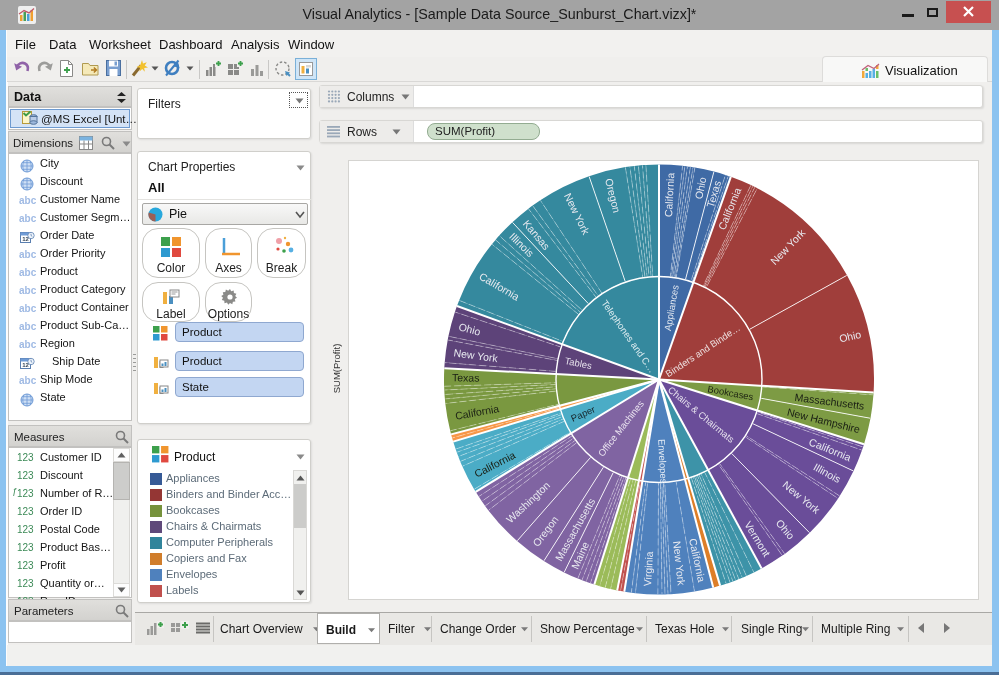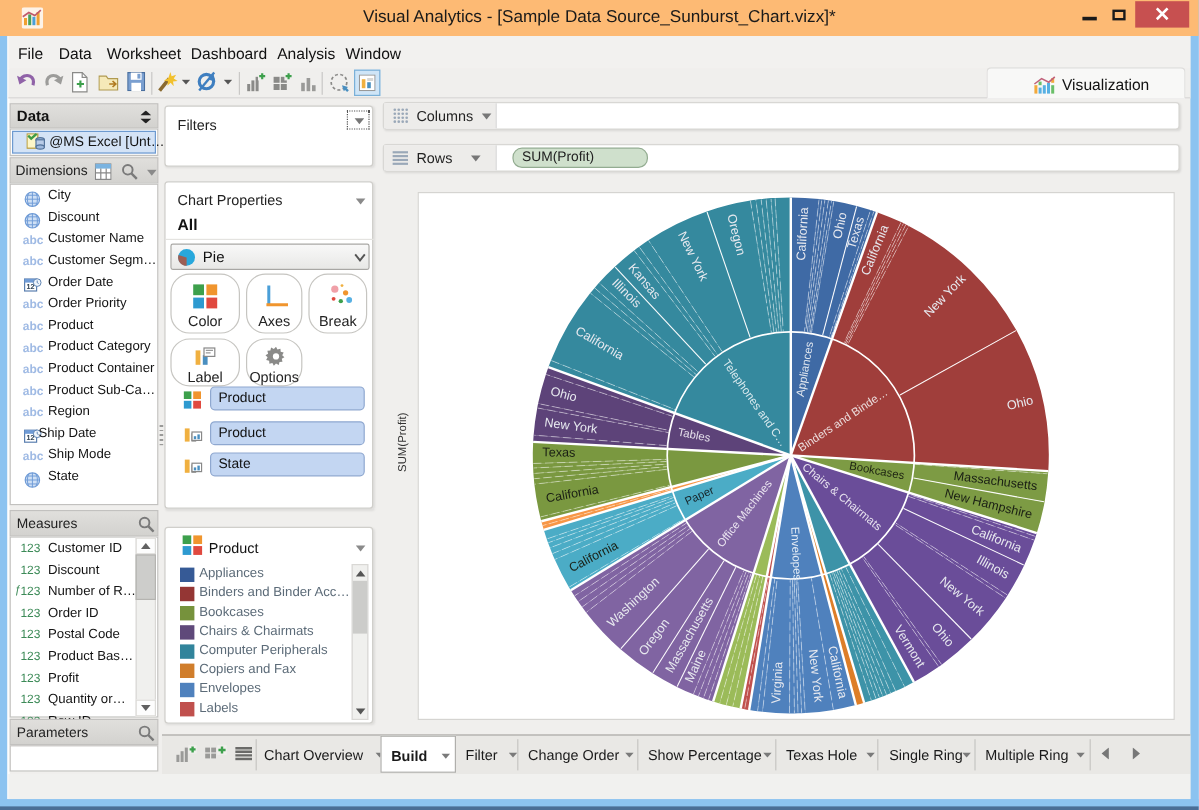--- a/index.html
+++ b/index.html
@@ -1,21 +1,21 @@
 <!DOCTYPE html>
 <html><head><meta charset="utf-8">
 <style>
 * { margin:0; padding:0; box-sizing:border-box; }
 html,body { width:999px; height:675px; font-family:"Liberation Sans",sans-serif; overflow:hidden; }
 .abs { position:absolute; }
 body { position:relative; background:#8cc3f0; }
 .t11 { font-size:11px; color:#141414; white-space:nowrap; }
 #app { position:absolute; left:7px; top:30px; width:985px; height:636px; background:#f0efed; }
 
-#title { position:absolute; left:0; top:0; width:999px; height:30px; background:#fdba74; }
+#title { position:absolute; left:0; top:0; width:999px; height:30px; background:#a3a3a3; }
 #title .txt { position:absolute; left:0; right:0; top:6px; text-align:center; font-size:14.3px; color:#1a1a1a; }
 #closebtn { position:absolute; left:946px; top:1px; width:45px; height:22px; background:#c75050; }
 
 #menubar { position:absolute; left:7px; top:30px; width:985px; height:27px; background:#f2f1ef; }
 #menubar span { position:absolute; top:7px; font-size:13px; color:#111; }
 
 #toolbar { position:absolute; left:7px; top:57px; width:985px; height:25px; background:#f0efed; border-bottom:1px solid #d9d8d6; }
 .sep { position:absolute; top:60px; width:1px; height:19px; background:#c9c8c6; }
 #viztab { position:absolute; left:822px; top:56px; width:166px; height:26px; background:#f8f8f7; border:1px solid #dddcda; border-bottom:none; border-radius:4px 4px 0 0; }
 #viztab span { position:absolute; left:62px; top:6px; font-size:13px; color:#111; }
@@ -233,21 +233,21 @@
 <span class="abs t11" style="left:40px;top:319px">Product Sub-Ca…</span>
 <span class="abs" style="left:19px;top:339px;font-size:10px;font-weight:bold;color:#9fbae4">abc</span>
 <span class="abs t11" style="left:40px;top:337px">Region</span>
 <svg class="abs" style="left:20px;top:357px" width="15" height="14">
     <rect x="0.5" y="1.5" width="10" height="10" fill="#fff" stroke="#5a7fb0"></rect>
     <rect x="0.5" y="1.5" width="10" height="3" fill="#6f9bd6"></rect>
     <text x="5.5" y="10" font-size="6" font-weight="bold" fill="#345" text-anchor="middle">12</text>
     <circle cx="11" cy="4.5" r="3.2" fill="#eef4fb" stroke="#5a7fb0" stroke-width="0.8"></circle>
     <path d="M11,2.8v1.7l1.2,0.8" stroke="#5a7fb0" fill="none" stroke-width="0.8"></path>
   </svg>
-<span class="abs t11" style="left:32px;top:355px">Ship Date</span>
+<span class="abs t11" style="left:52px;top:355px">Ship Date</span>
 <span class="abs" style="left:19px;top:375px;font-size:10px;font-weight:bold;color:#9fbae4">abc</span>
 <span class="abs t11" style="left:40px;top:373px">Ship Mode</span>
 <svg class="abs" style="left:20px;top:393px" width="14" height="14">
     <circle cx="7" cy="7" r="6" fill="#cfe0f5" stroke="#6f9bd6"></circle>
     <path d="M1,7h12M7,1v12M2.5,3.7h9M2.5,10.3h9M4,1.8c-1.6,3-1.6,7.4,0,10.4M10,1.8c1.6,3,1.6,7.4,0,10.4" stroke="#6f9bd6" fill="none" stroke-width="0.8"></path>
   </svg>
 <span class="abs t11" style="left:40px;top:391px">State</span>
 <div class="hdr" style="top:425px;height:22px">
     <span class="abs" style="left:5px;top:5px;font-size:11.5px;color:#222">Measures</span>
  <svg class="abs" style="left:106px;top:4px" width="14" height="14">

